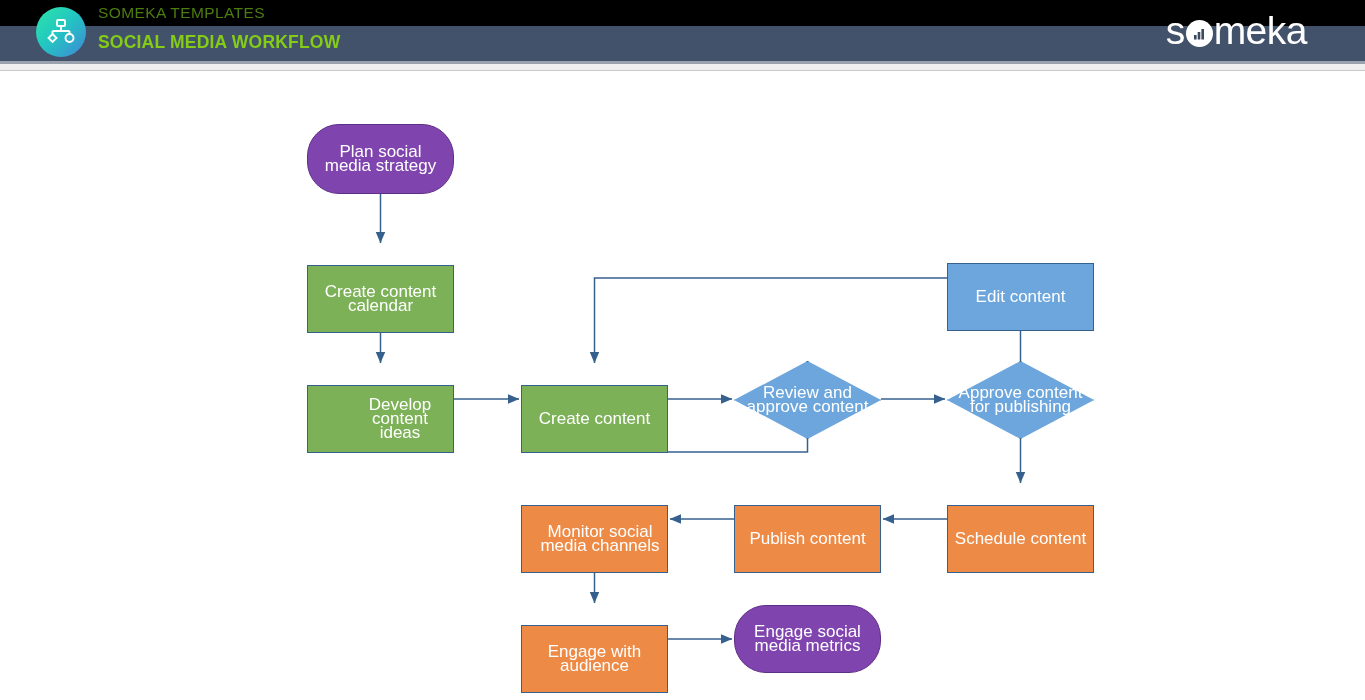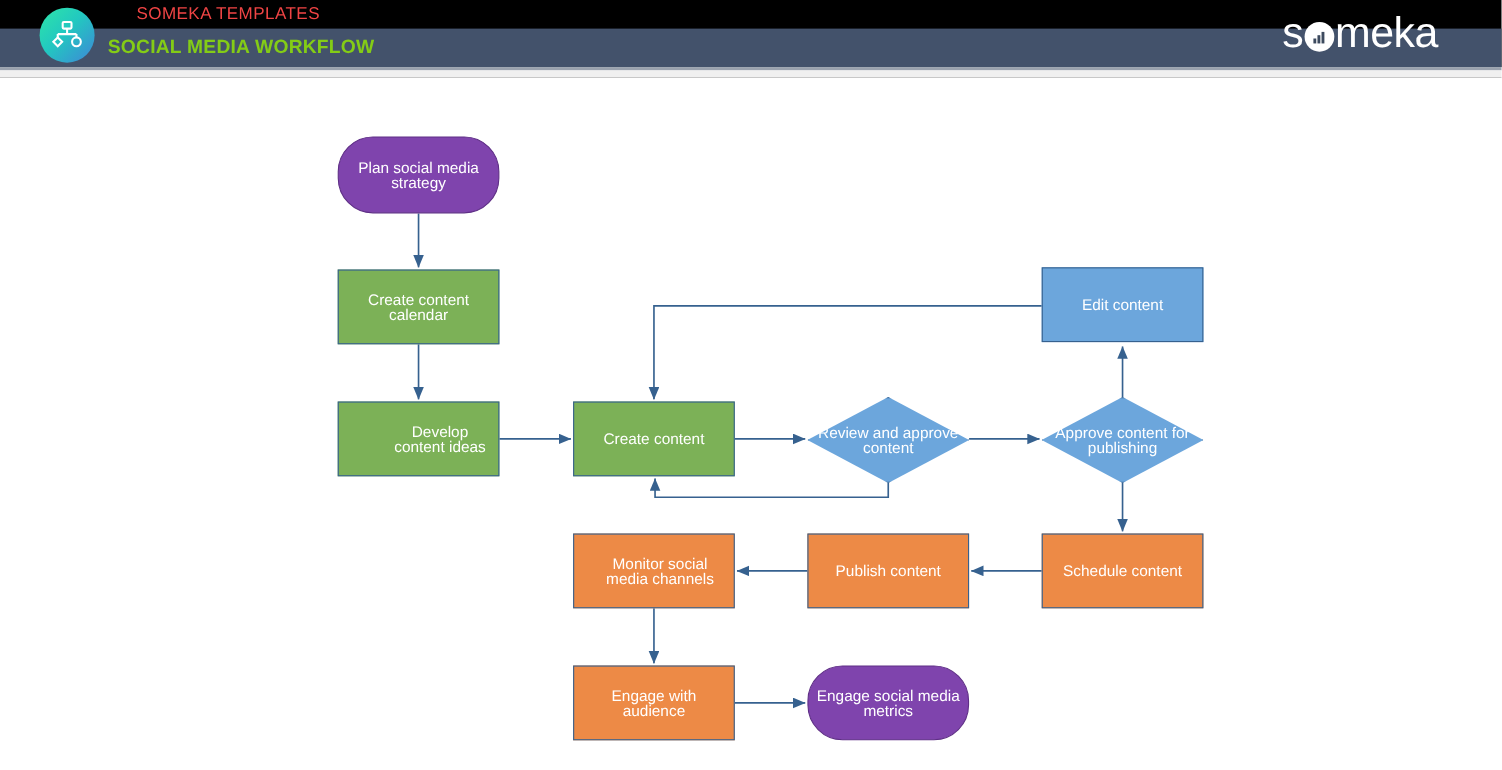--- a/index.html
+++ b/index.html
@@ -44,23 +44,22 @@
     width: 50px; height: 50px;
     border-radius: 50%;
     background: linear-gradient(135deg, #2ee6a8 0%, #22c8c0 45%, #3f86d8 100%);
     display: flex; align-items: center; justify-content: center;
     z-index: 5;
   }
 
   #brand-eyebrow {
     position: absolute; left: 98px; top: 4px;
     font-size: 15.5px; letter-spacing: .4px;
-    color: #ef4444; font-weight: 400;
+    color: #4d7c0f; font-weight: 400;
     white-space: nowrap;
-    margin-left: 26px;
   }
   #page-title {
     position: absolute; left: 98px; top: 32px;
     font-size: 17.5px; font-weight: bold;
     color: #84cc16; letter-spacing: .2px;
     white-space: nowrap;
   }
 
   #someka-logo {
     position: absolute; right: 58px; top: 9px;
@@ -85,26 +84,26 @@
     width: 1365px; height: 629px;
     background: #ffffff;
   }
   #edges { position: absolute; left: 0; top: 0; width: 1365px; height: 629px; }
 
   .node {
     position: absolute;
     display: flex; align-items: center; justify-content: center;
     text-align: center;
     color: #ffffff;
-    font-size: 14px;
+    font-size: 17px;
     line-height: 14px;
     padding: 2px 6px;
     z-index: 3;
   }
-  .node-process  { border: 1.3px solid #36618f; }
+  .node-process  { border: 1.3px solid #36618f; margin-top: 20px; }
   .n-green  { background: #7cb157; }
   .n-orange { background: #ed8a46; }
   .n-blue   { background: #6ca6dc; }
   .n-purple { background: #7f44ad; border: 1.3px solid #5f2f86; border-radius: 32px; }
   .node-decision { background: transparent; border: none; }
   .node-decision .dia-shape {
     position: absolute; left: 0; top: 0; width: 100%; height: 100%;
     background: #6ca6dc;
     border: 1.3px solid #36618f;
     clip-path: polygon(50% 0%, 100% 50%, 50% 100%, 0% 50%);

